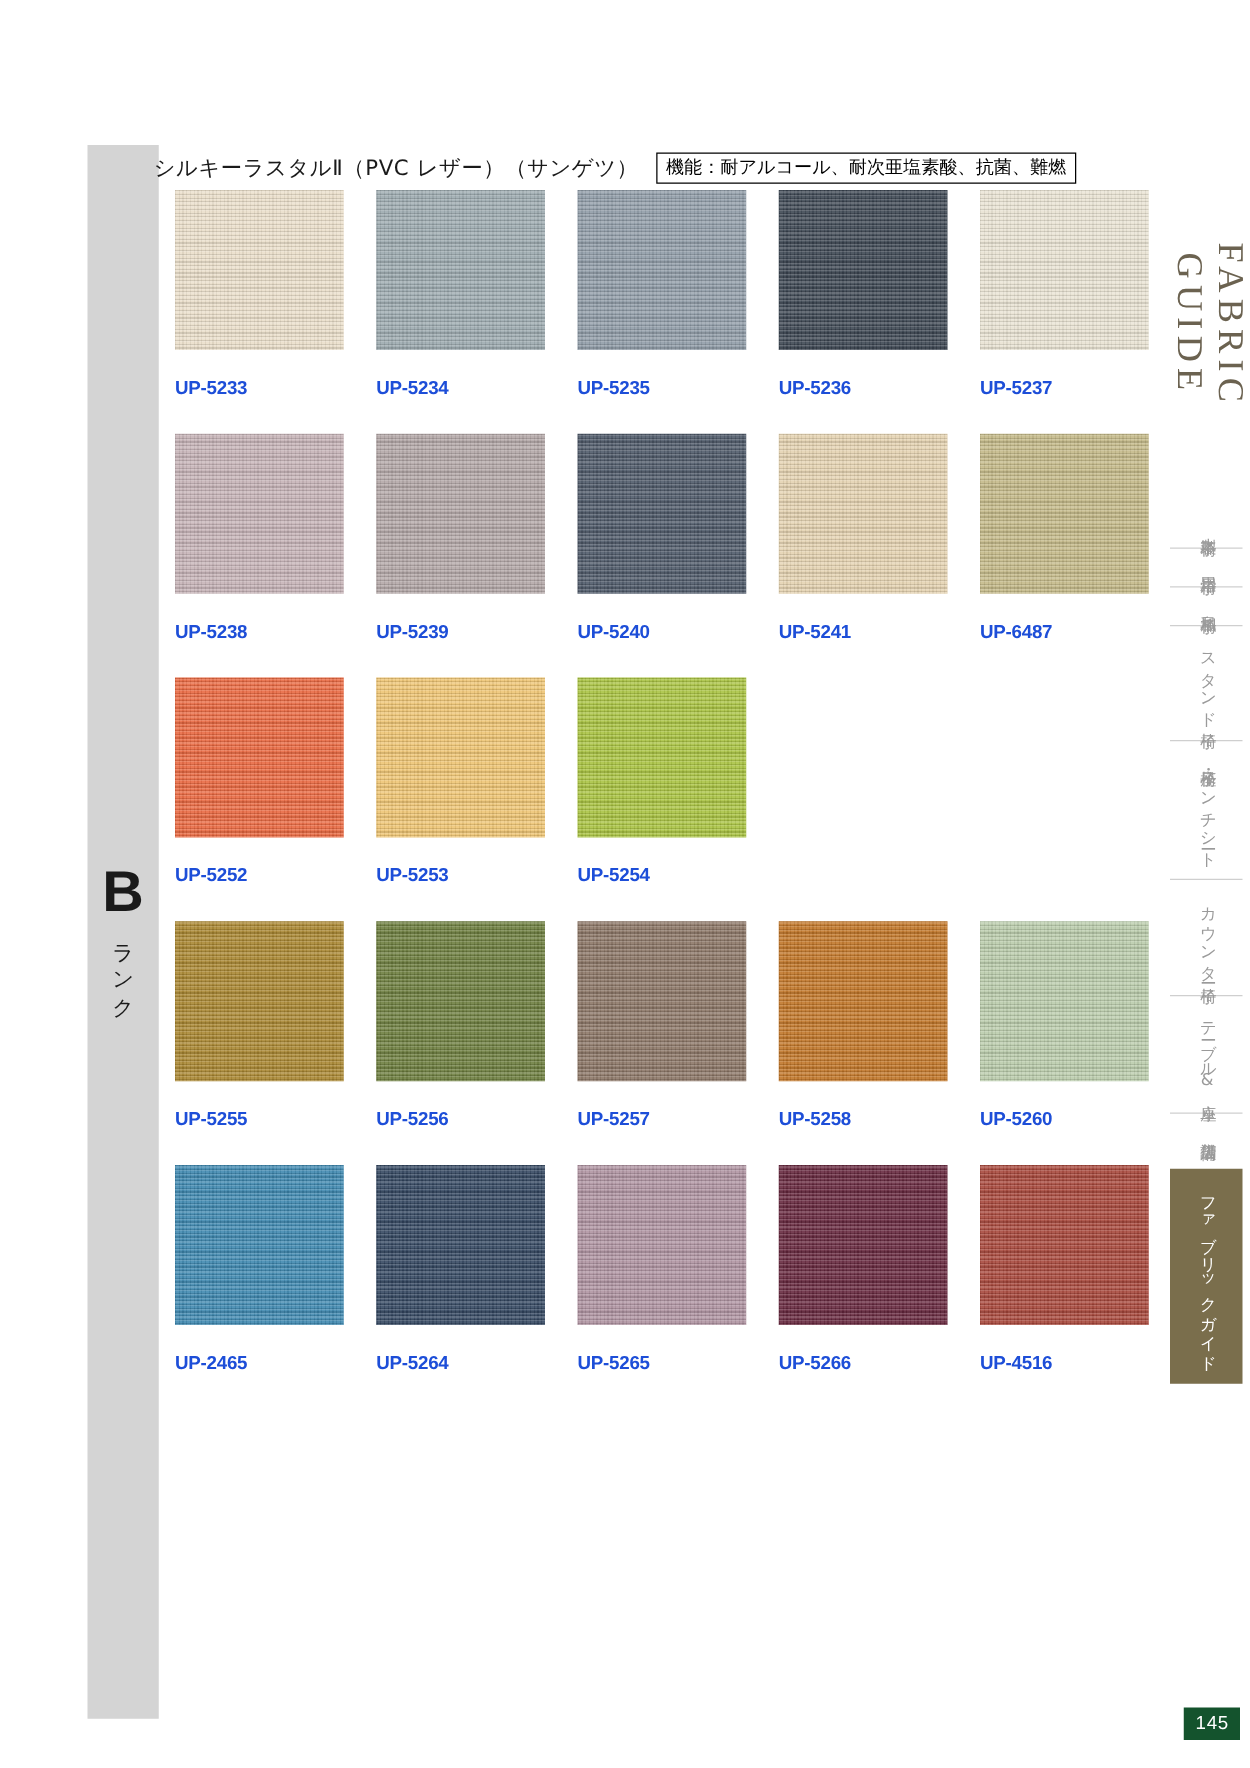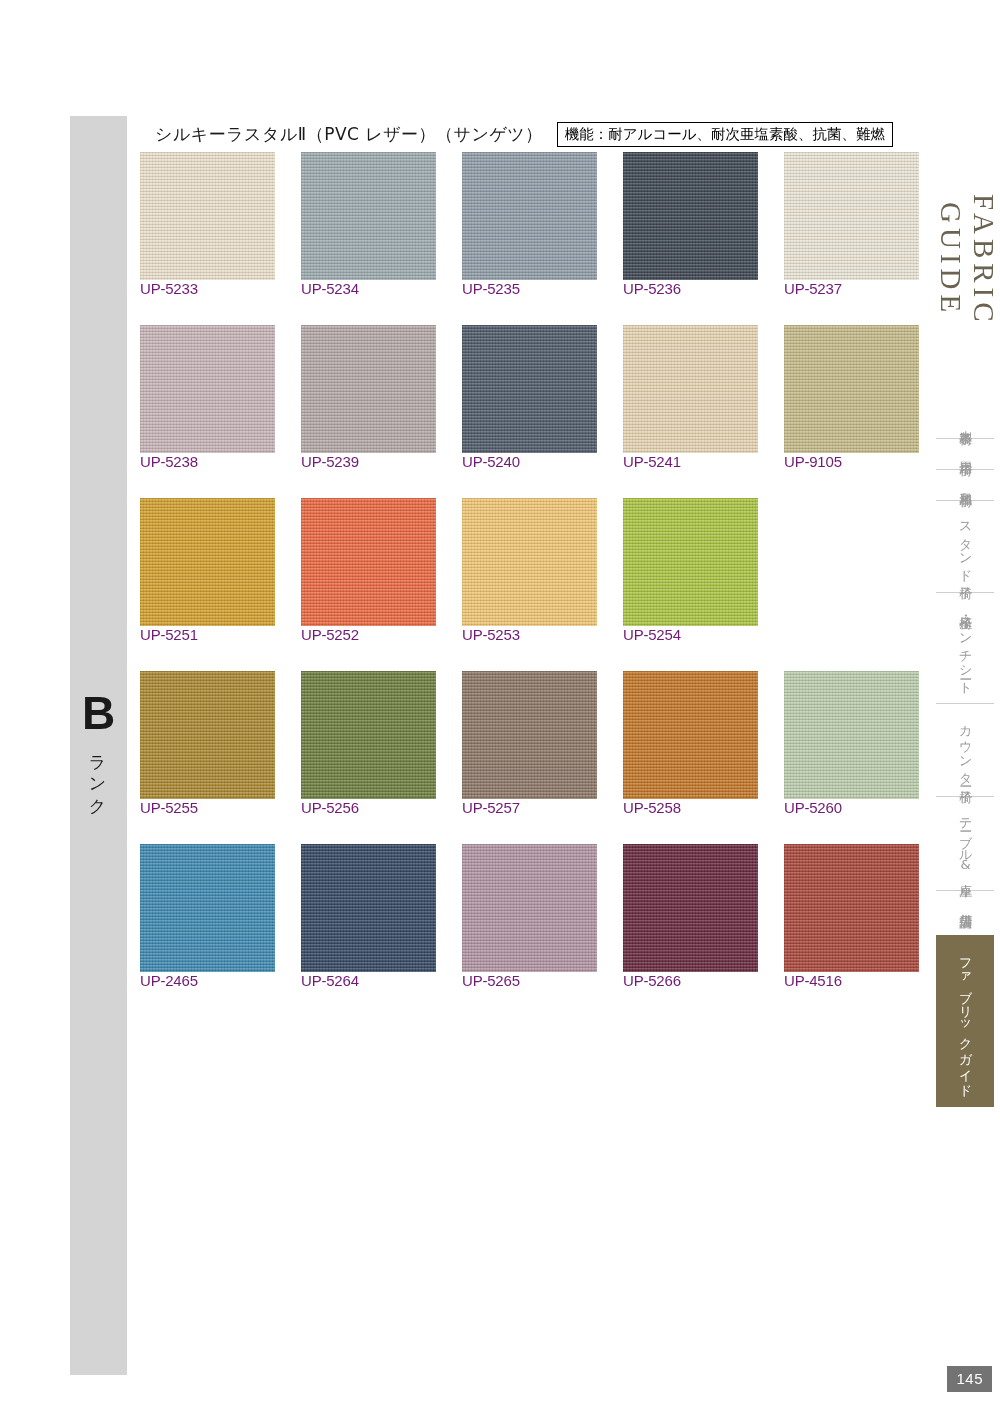--- a/index.html
+++ b/index.html
@@ -43,21 +43,21 @@
     writing-mode: vertical-rl;
     text-orientation: upright;
     letter-spacing: 2px;
     display: inline-block;
     font-family: "DejaVu Sans", sans-serif;
   }
 
   
   .header {
     position: absolute;
-    left: 155px;
+    left: 123px;
     top: 122px;
     display: flex;
     align-items: center;
     gap: 14px;
   }
   .series-title {
     font-size: 17px;
     color: #1a1a1a;
     font-family: "DejaVu Sans", sans-serif;
     white-space: nowrap;
@@ -111,24 +111,24 @@
       repeating-linear-gradient(
         90deg,
         rgba(0,0,0,0.055) 0px,
         rgba(0,0,0,0.055) 1px,
         rgba(255,255,255,0.07) 1px,
         rgba(255,255,255,0.07) 3px
       );
     pointer-events: none;
   }
   .swatch-code {
-    margin-top: 0;
+    margin-top: 22px;
     font-size: 15px;
-    font-weight: normal;
-    color: #701a75;
+    font-weight: bold;
+    color: #1d4ed8;
     font-family: "Liberation Sans", sans-serif;
     letter-spacing: -0.2px;
   }
 
   
   .side {
     position: absolute;
     right: 0px;
     top: 0px;
     width: 72px;
@@ -176,21 +176,21 @@
     border-top: none;
     margin-top: 14px;
     padding: 14px 0 16px 0;
   }
   .tab.active .tab-label { color: #ffffff; }
 
   .page-number {
     position: absolute;
     right: 8px;
     bottom: 22px;
-    background: #737373;
+    background: #14532d;
     color: #ffffff;
     font-size: 15px;
     font-family: "Liberation Sans", sans-serif;
     padding: 4px 9px 5px 9px;
     letter-spacing: 0.5px;
   }
 </style>
 </head>
 <body>
 
@@ -240,28 +240,24 @@
       <div class="cell">
         <div class="swatch" style="background: rgb(76, 87, 103);"></div>
         <div class="swatch-code">UP-5240</div>
       </div>
       <div class="cell">
         <div class="swatch" style="background: rgb(228, 210, 176);"></div>
         <div class="swatch-code">UP-5241</div>
       </div>
       <div class="cell">
         <div class="swatch" style="background: rgb(195, 184, 135);"></div>
-        <div class="swatch-code">UP-9105</div>
-      </div>
-    </div>
-    <div class="grid-row">
-      <div class="cell">
-        <div class="swatch" style="background: rgb(207, 158, 44);"></div>
-        <div class="swatch-code">UP-5251</div>
-      </div>
+        <div class="swatch-code">UP-6487</div>
+      </div>
+    </div>
+    <div class="grid-row">
       <div class="cell">
         <div class="swatch" style="background: rgb(232, 102, 62);"></div>
         <div class="swatch-code">UP-5252</div>
       </div>
       <div class="cell">
         <div class="swatch" style="background: rgb(238, 196, 114);"></div>
         <div class="swatch-code">UP-5253</div>
       </div>
       <div class="cell">
         <div class="swatch" style="background: rgb(168, 194, 64);"></div>

